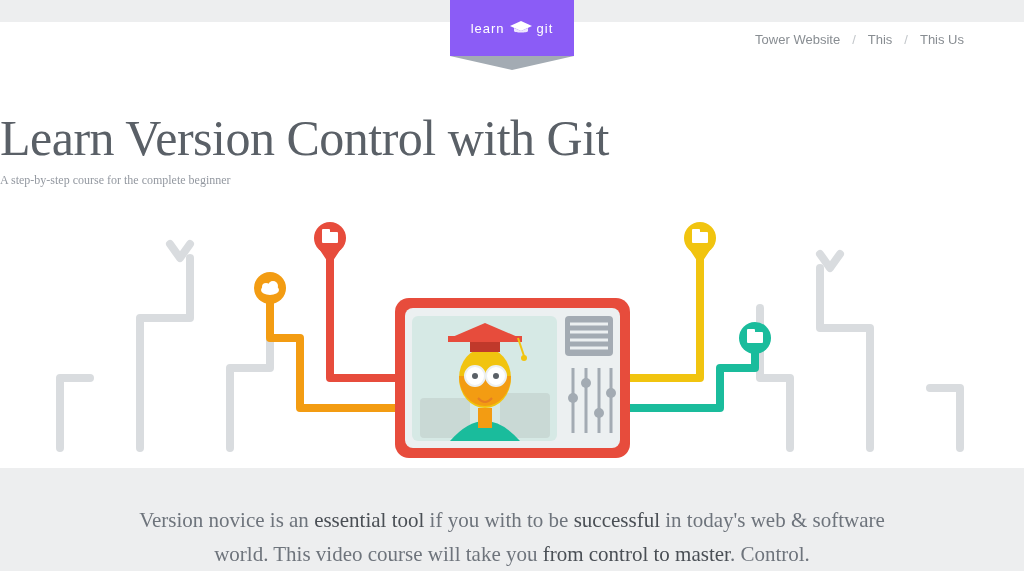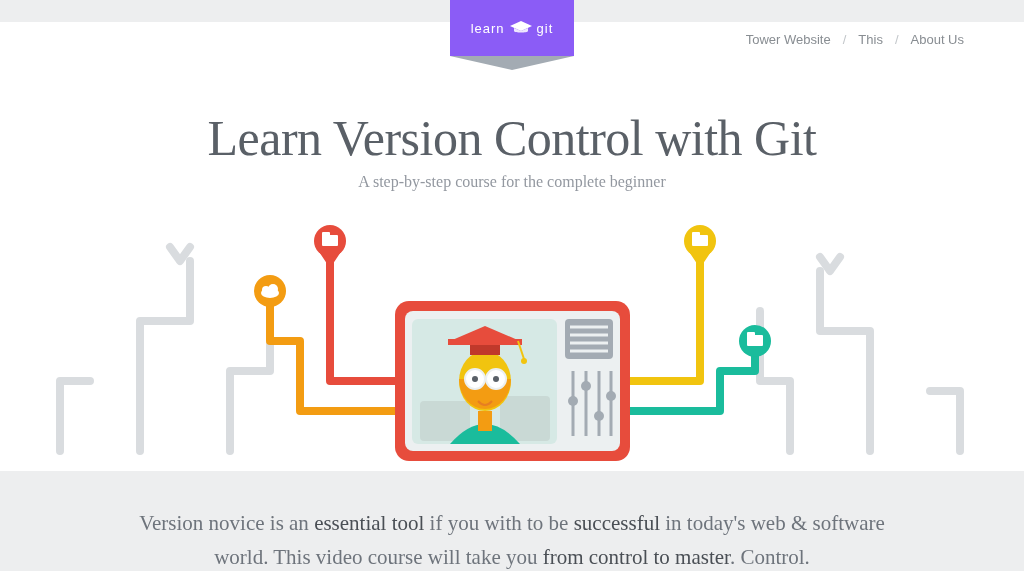--- a/index.html
+++ b/index.html
@@ -59,31 +59,31 @@
     border-top: 14px solid #a3abb3;
   }
   .ribbon .ltxt { color: #fff; font-size: 13px; letter-spacing: 1px; }
   .cap-icon {
     width: 22px; height: 14px; position: relative;
   }
   .cap-icon svg { display:block; }
   .hero {
     background: #fff;
     padding: 62px 0 0 0;
-    text-align: center;
+    text-align: left;
   }
   .hero h1 {
     font-size: 50px;
     font-weight: 400;
     color: #5a6067;
     letter-spacing: -0.5px;
   }
   .hero .subtitle {
     margin-top: 6px;
-    font-size: 16px;
+    font-size: 12px;
     color: #9398a0;
     font-family: Georgia, serif;
   }
   .illustration-wrap {
     width: 1024px;
     height: 270px;
     position: relative;
     margin-top: 10px;
     overflow: hidden;
   }
@@ -113,21 +113,21 @@
       </svg>
     </span>
     <span class="ltxt">git</span>
   </div>
 
   <div class="header">
     <span class="nav-link">Tower Website</span>
     <span class="slash">/</span>
     <span class="nav-link">This</span>
     <span class="slash">/</span>
-    <span class="nav-link">About Us</span>
+    <span class="nav-link">This Us</span>
   </div>
 
   <div class="hero">
     <h1>Learn Version Control with Git</h1>
     <div class="subtitle">A step-by-step course for the complete beginner</div>
 
     <div class="illustration-wrap">
       <svg viewBox="0 0 1024 270" width="1024" height="270">
 
         <g stroke="#d9dcdf" stroke-width="8" fill="none" stroke-linecap="round" stroke-linejoin="round">

